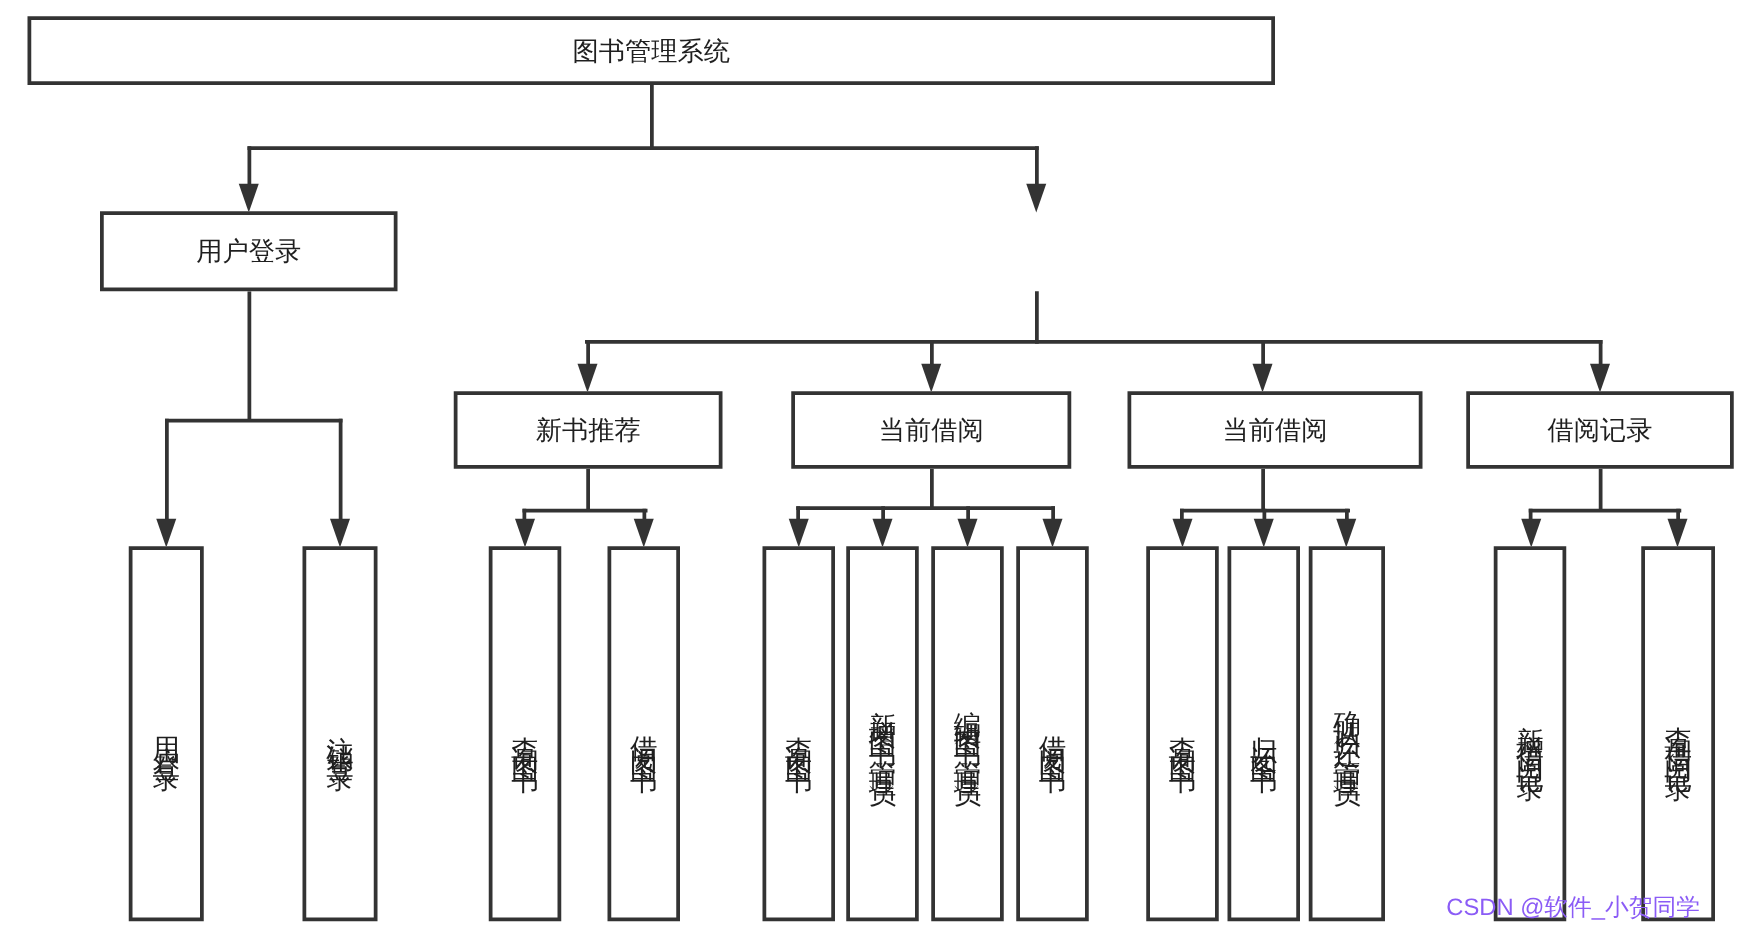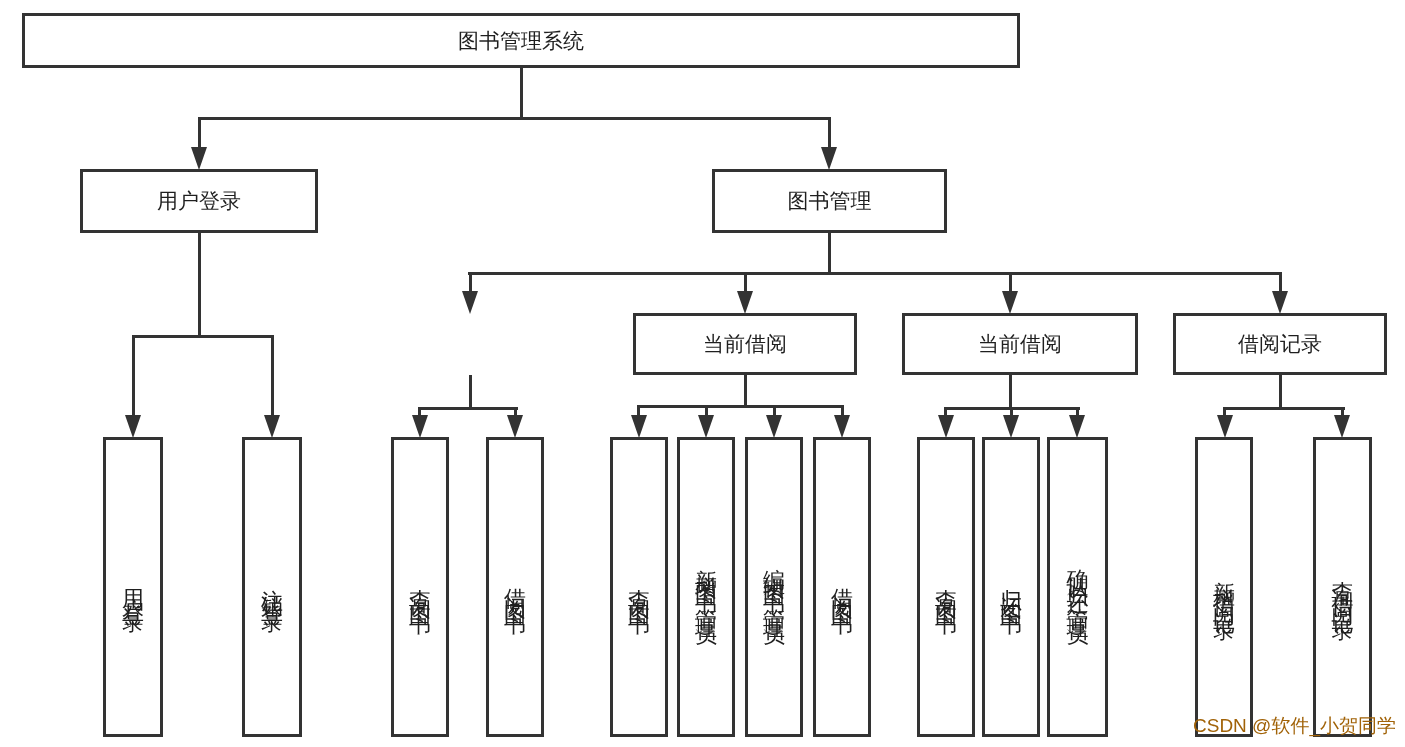--- a/index.html
+++ b/index.html
@@ -42,24 +42,24 @@
   .arrow {
     position: absolute;
     width: 0;
     height: 0;
     border-left: 8px solid transparent;
     border-right: 8px solid transparent;
     border-top: 23px solid #333333;
   }
   .watermark {
     position: absolute;
-    left: 1193px;
+    left: 1157px;
     top: 713px;
     font-size: 19px;
-    color: #a16207;
+    color: #8b5cf6;
     z-index: 5;
     white-space: nowrap;
   }
 </style>
 </head>
 <body>
 
 <div class="canvas">
 
   <div class="line" style="left:520px;top:68px;width:3px;height:50px"></div>
@@ -122,24 +122,24 @@
   <div class="arrow" style="left:1217px;top:415px"></div>
   <div class="arrow" style="left:1334px;top:415px"></div>
 
   <div class="node" style="left:22px;top:13px;width:998px;height:55px">
     <span class="htext">图书管理系统</span>
   </div>
 
   <div class="node" style="left:80px;top:169px;width:238px;height:64px">
     <span class="htext">用户登录</span>
   </div>
-  <div class="node" style="left:712px;top:169px;width:235px;height:64px">
-    <span class="htext">图书管理</span>
+
+  <div class="node" style="left:363px;top:313px;width:215px;height:62px">
+    <span class="htext">新书推荐</span>
   </div>
-
   <div class="node" style="left:633px;top:313px;width:224px;height:62px">
     <span class="htext">当前借阅</span>
   </div>
   <div class="node" style="left:902px;top:313px;width:236px;height:62px">
     <span class="htext">当前借阅</span>
   </div>
   <div class="node" style="left:1173px;top:313px;width:214px;height:62px">
     <span class="htext">借阅记录</span>
   </div>
 

